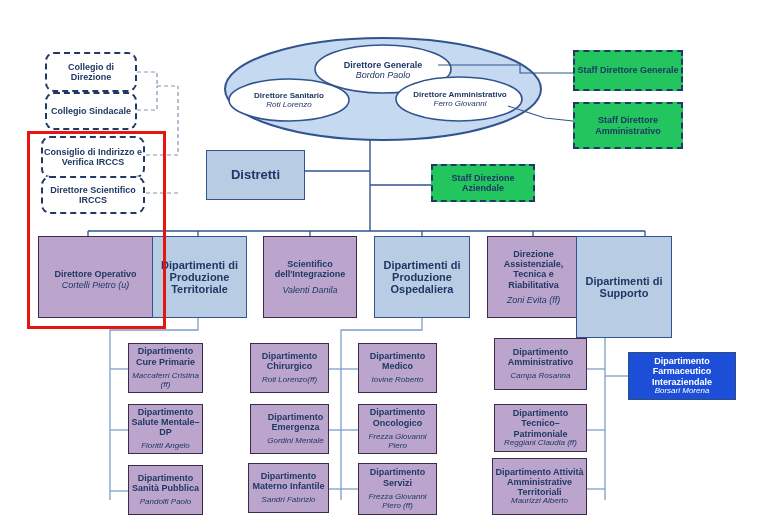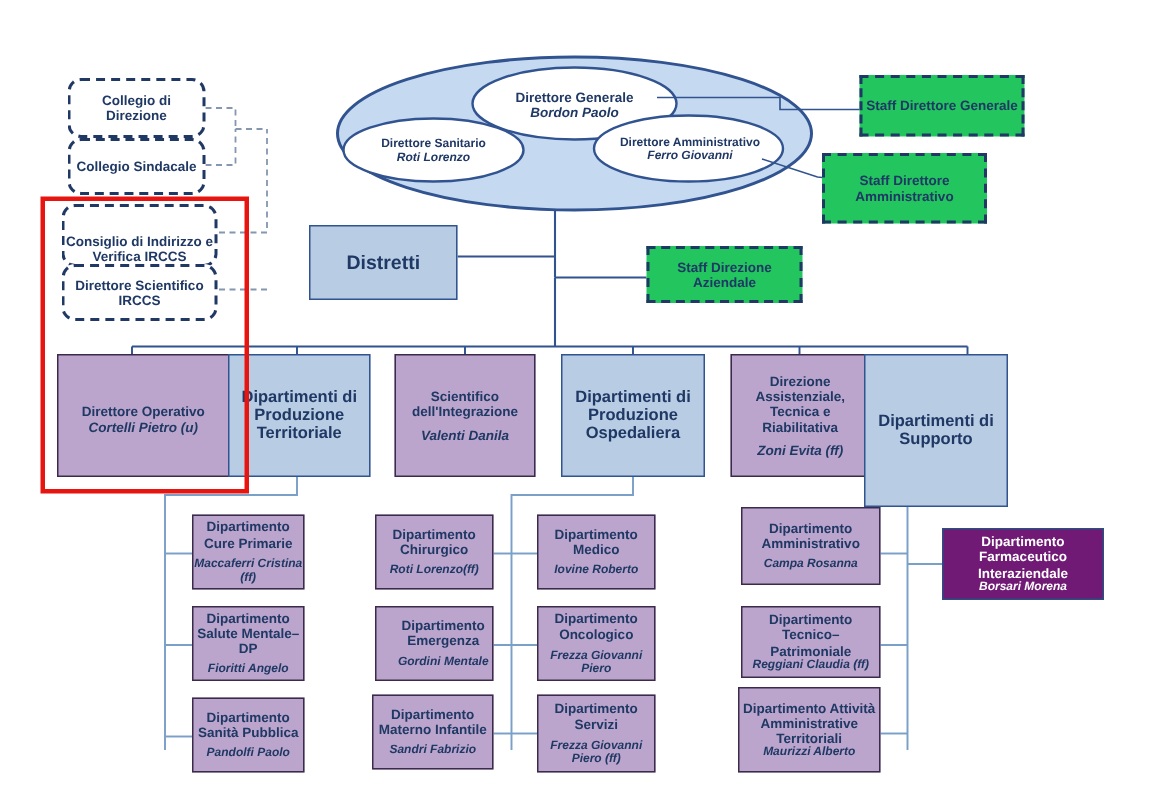--- a/index.html
+++ b/index.html
@@ -10,21 +10,21 @@
   }
   #chart{position:absolute;left:0;top:0;width:768px;height:529px;}
   .svglayer{position:absolute;left:0;top:0;width:768px;height:529px;}
 
   .node{
     position:absolute;box-sizing:border-box;
     display:flex;flex-direction:column;align-items:center;justify-content:center;
     text-align:center;color:#1f3864;line-height:1.12;
   }
   .node .title{font-weight:bold;}
-  .node .person{font-style:italic;font-weight:bold;}
+  .node .person{font-style:italic;font-weight:normal;}
 
   
   .dashnode{
     border:2px dashed #1f3864;border-radius:9px;background:#ffffff;
     font-size:9px;font-weight:bold;
   }
   
   .dashrect{
     border:2px dashed #1f3864;border-radius:0;background:#22c55e;
     font-size:9px;font-weight:bold;
@@ -32,21 +32,21 @@
   
   .bluebox{
     background:#b8cce4;border:1.5px solid #31538f;
   }
   
   .purplebox{
     background:#bba5cc;border:1.5px solid #3b2a4a;
   }
   
   .selbox{
-    background:#701a75;border:1.5px solid #2a4f80;color:#ffffff;
+    background:#1d4ed8;border:1.5px solid #2a4f80;color:#ffffff;
   }
   .selbox .title,.selbox .person{color:#ffffff;}
 
   .big{font-size:13px;}
   .med{font-size:11px;}
   .small{font-size:9px;}
   .tiny{font-size:8px;}
 
   .gap{height:5px;}
 
@@ -145,33 +145,33 @@
   </div>
 
   <div class="node dashnode" style="left:45px;top:52px;width:92px;height:40px;">
     <div class="title">Collegio di Direzione</div>
   </div>
 
   <div class="node dashnode" style="left:45px;top:92px;width:92px;height:38px;">
     <div class="title">Collegio Sindacale</div>
   </div>
 
-  <div class="node dashnode" style="left:41px;top:136px;width:104px;height:42px;justify-content:flex-end;">
+  <div class="node dashnode" style="left:41px;top:136px;width:104px;height:42px;">
     <div class="title">Consiglio di Indirizzo e Verifica IRCCS</div>
   </div>
 
   <div class="node dashnode" style="left:41px;top:176px;width:104px;height:38px;">
     <div class="title">Direttore Scientifico IRCCS</div>
   </div>
 
   <div class="node dashrect" style="left:573px;top:50px;width:110px;height:41px;">
     <div class="title">Staff Direttore Generale</div>
   </div>
 
-  <div class="node dashrect" style="left:548px;top:102px;width:110px;height:47px;">
+  <div class="node dashrect" style="left:573px;top:102px;width:110px;height:47px;">
     <div class="title">Staff Direttore Amministrativo</div>
   </div>
 
   <div class="node dashrect" style="left:431px;top:164px;width:104px;height:38px;">
     <div class="title">Staff Direzione Aziendale</div>
   </div>
 
   <div class="node bluebox big" style="left:206px;top:150px;width:99px;height:50px;">
     <div class="title">Distretti</div>
   </div>

